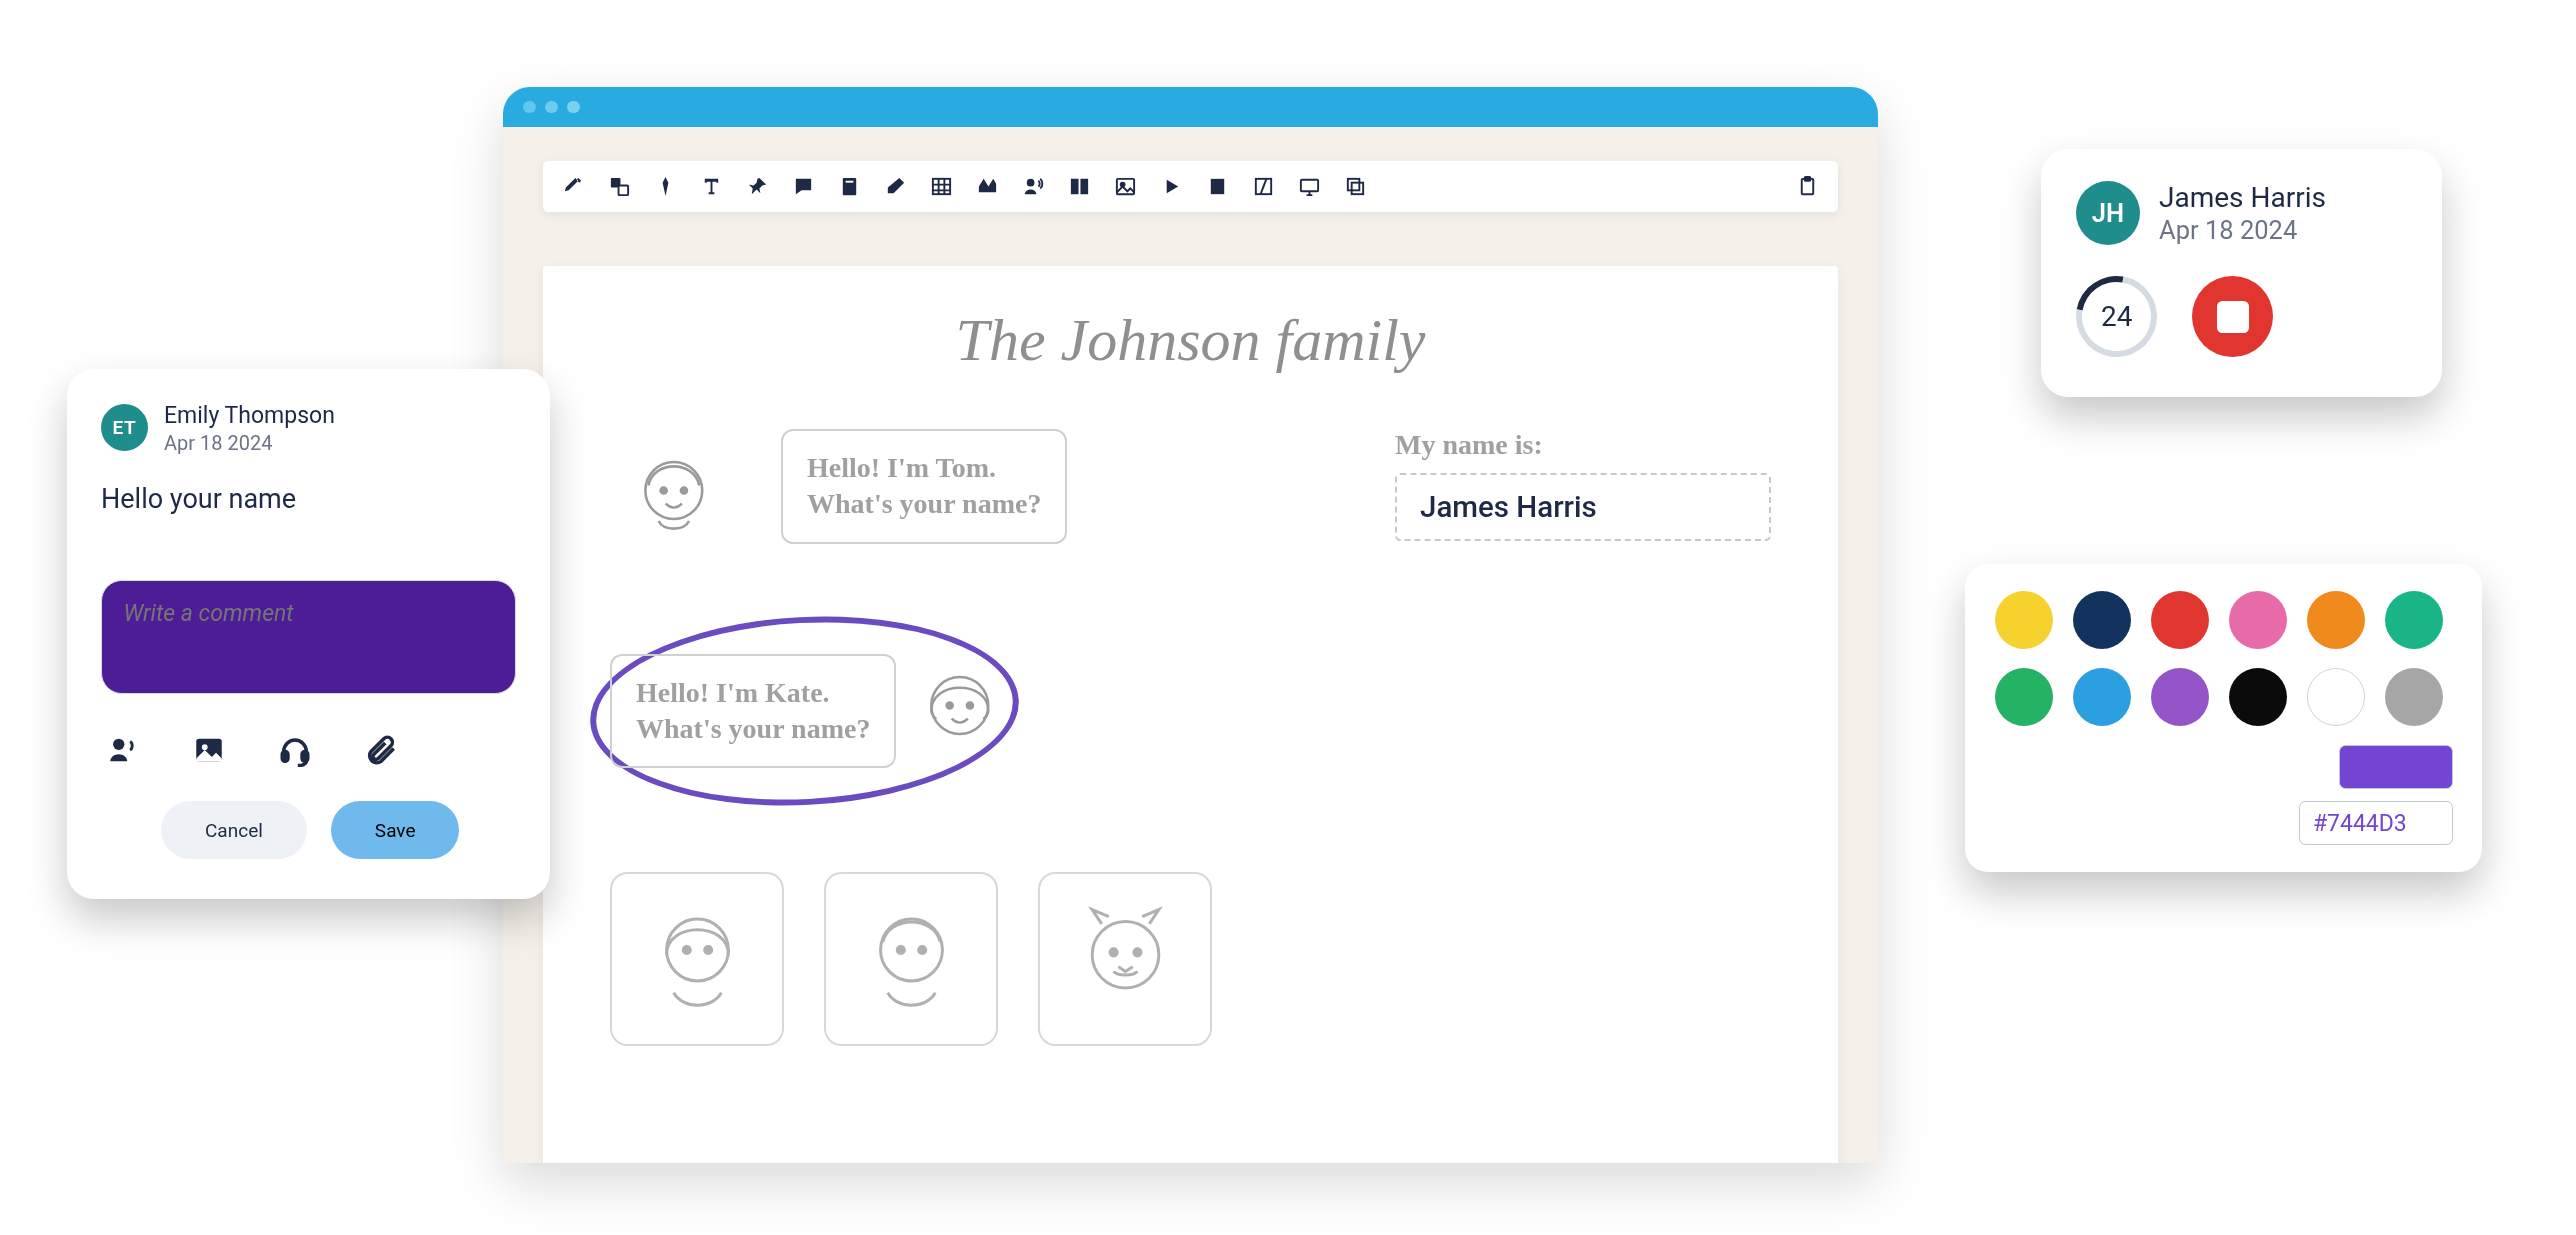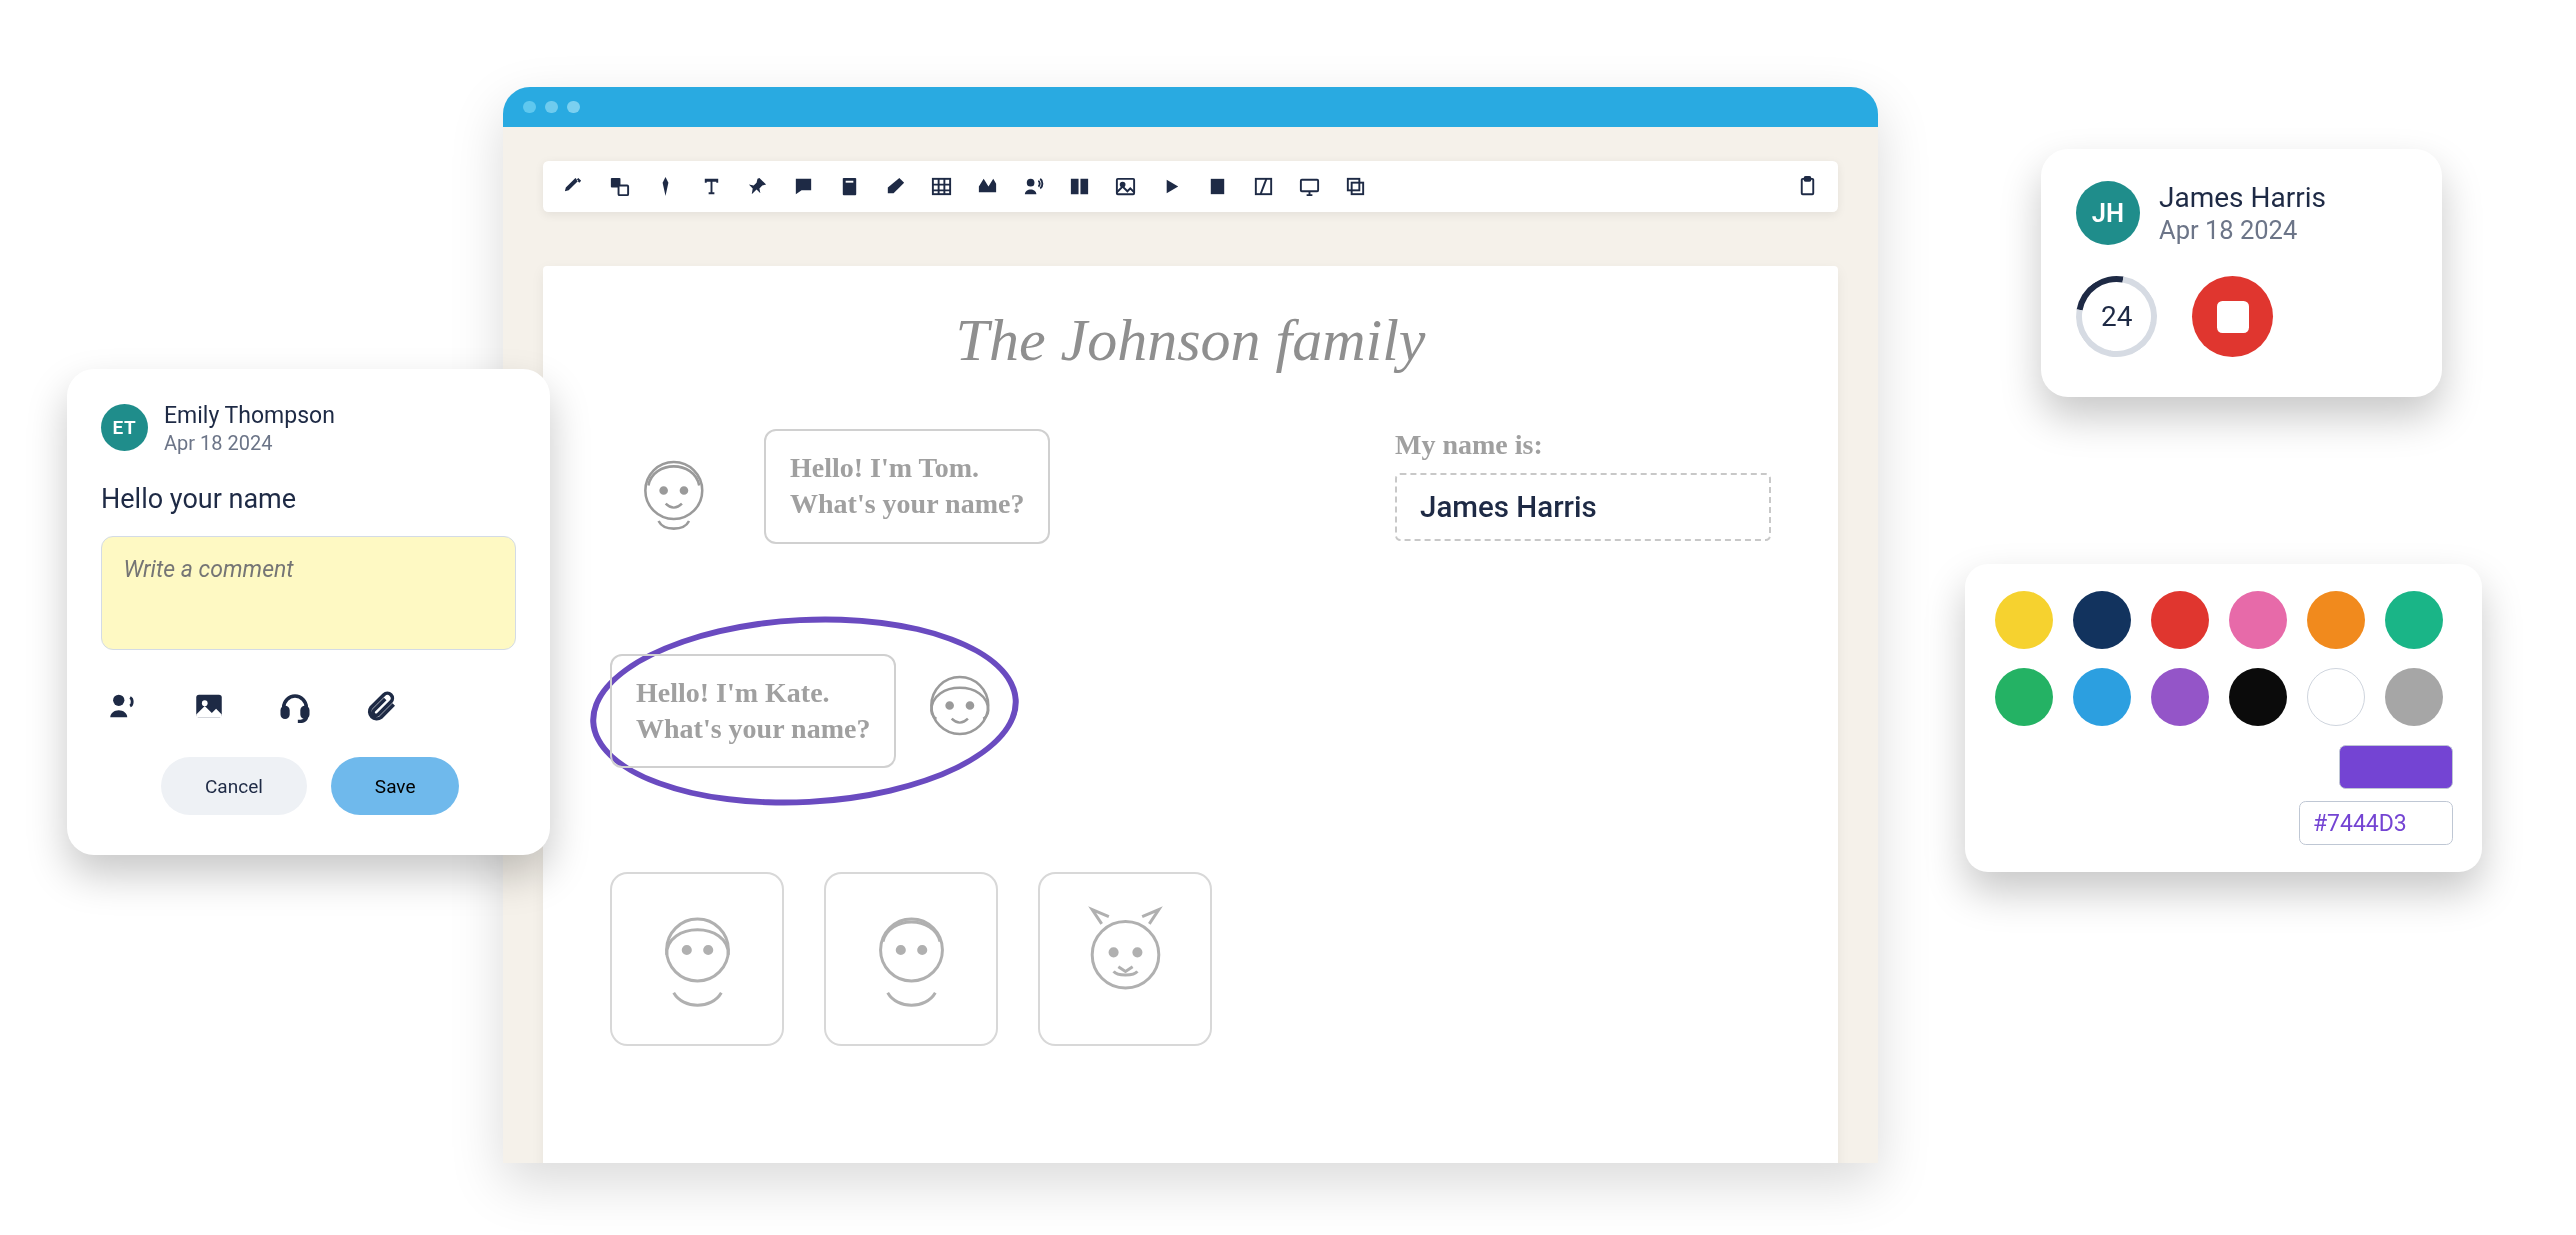--- a/index.html
+++ b/index.html
@@ -73,21 +73,21 @@
     text-align:center;
     font-size: 60px;
     font-style: italic;
     font-family: Georgia, "Times New Roman", serif;
     color:#8f8f8f;
     margin-bottom: 54px;
   }
   .row1 {
     display:flex;
     align-items:flex-start;
-    gap:27px;
+    gap:44px;
   }
   .face-box {
     width:127px; height:134px;
     border-radius: 13.4px;
     display:flex; align-items:center; justify-content:center;
     flex:none;
   }
   .face-box svg { width:80%; height:80%; stroke:#9a9a9a; fill:none; stroke-width:2.5; }
   .speech {
     border:2px solid #d0d0d0;
@@ -162,29 +162,30 @@
     color:#fff; font-weight:600; font-size:19px;
     display:flex; align-items:center; justify-content:center;
     letter-spacing:0.7px;
   }
   .cc-name { font-size:23px; color:#1e2a45; line-height:1.3; }
   .cc-date { font-size:20px; color:#6c7588; }
   .cc-title { font-size:27px; color:#1e2a45; margin-bottom:21.5px; }
   .cc-textarea {
     width:100%;
     border:1.3px solid #d3dbe6;
-    background:#fef9c3;
-    border-radius:12px;
+    background:#4c1d95;
+    border-radius:21px;
     padding:19px 21.5px;
     font-size:23px;
     font-style:italic;
     color:#7e8aa0;
     height:114px;
     resize:none;
     font-family:inherit;
+    margin-top:44px;
   }
   .cc-icons {
     display:flex;
     gap:52px;
     margin:36px 0 34px 5.4px;
   }
   .cc-icon {
     width:34px; height:34px;
     color:#1e2a45;
     cursor:pointer;

